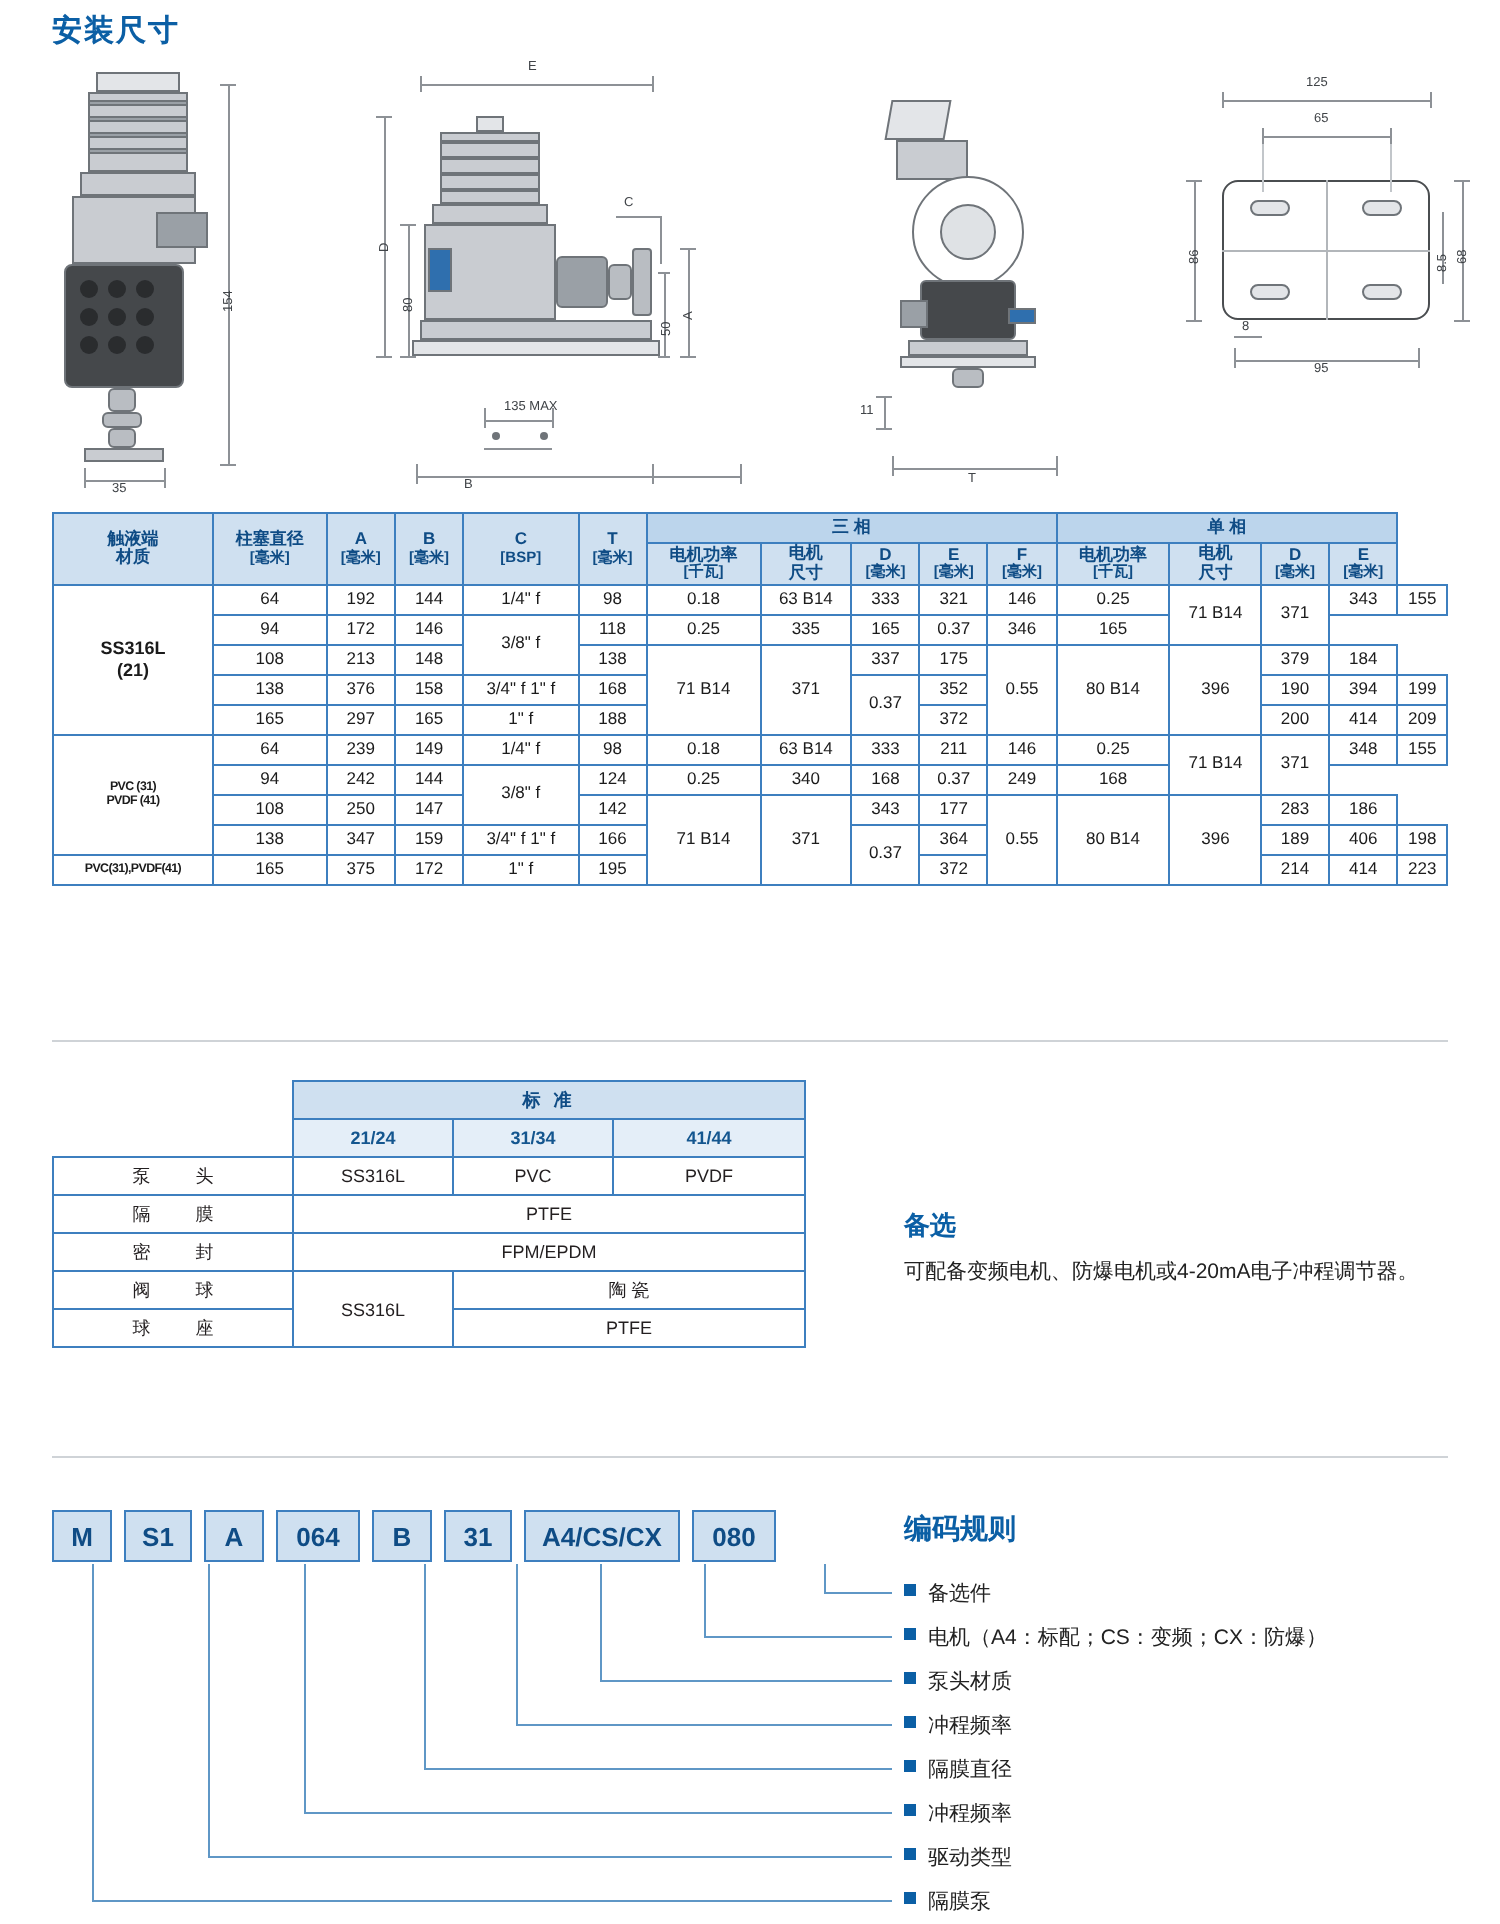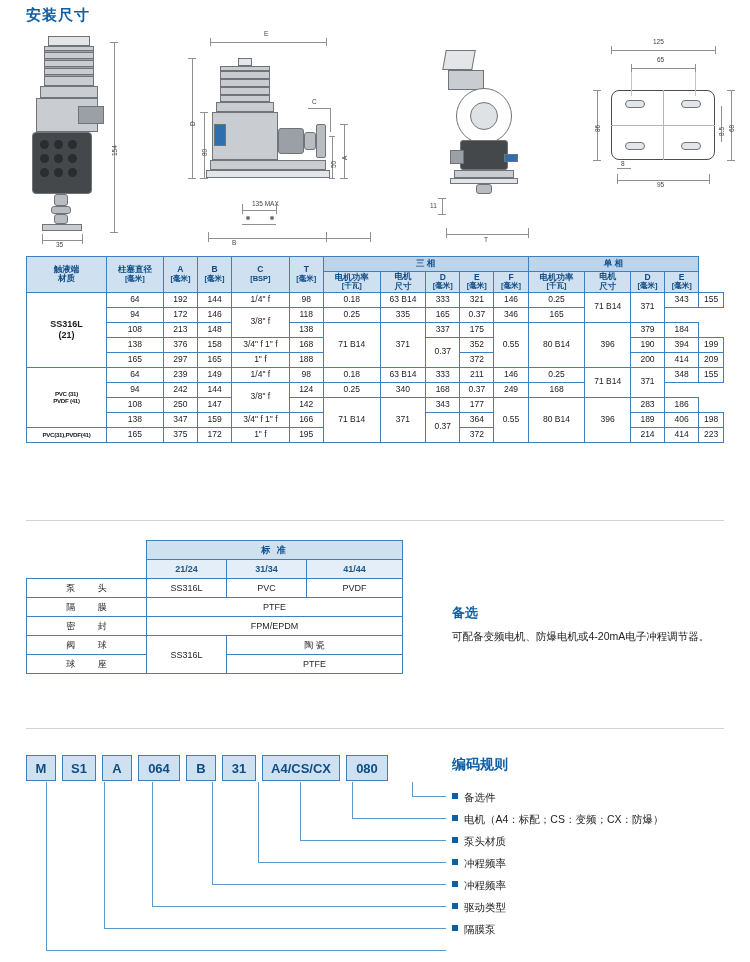--- a/index.html
+++ b/index.html
@@ -813,20 +813,21 @@
       <div class="code-cell" style="width: 78px;">A4/CS/CX</div>
       <div class="code-cell" style="width: 42px;">080</div>
     </div>
   <div class="code-title">编码规则</div>
 
   <div class="legend" id="legend">
       <div><span class="sq"></span><span>备选件</span></div>
       <div><span class="sq"></span><span>电机（A4：标配；CS：变频；CX：防爆）</span></div>
       <div><span class="sq"></span><span>泵头材质</span></div>
       <div><span class="sq"></span><span>冲程频率</span></div>
+      <div><span class="sq"></span><span>隔膜直径</span></div>
       <div><span class="sq"></span><span>冲程频率</span></div>
       <div><span class="sq"></span><span>驱动类型</span></div>
       <div><span class="sq"></span><span>隔膜泵</span></div>
     </div>
 
   <div class="leader" style="left:412px; top:796px; width:34px; height:1px;"></div>
   <div class="leader" style="left:412px; top:782px; width:1px; height:15px;"></div>
 
   <div class="leader" style="left:352px; top:818px; width:94px; height:1px;"></div>
   <div class="leader" style="left:352px; top:782px; width:1px; height:37px;"></div>

